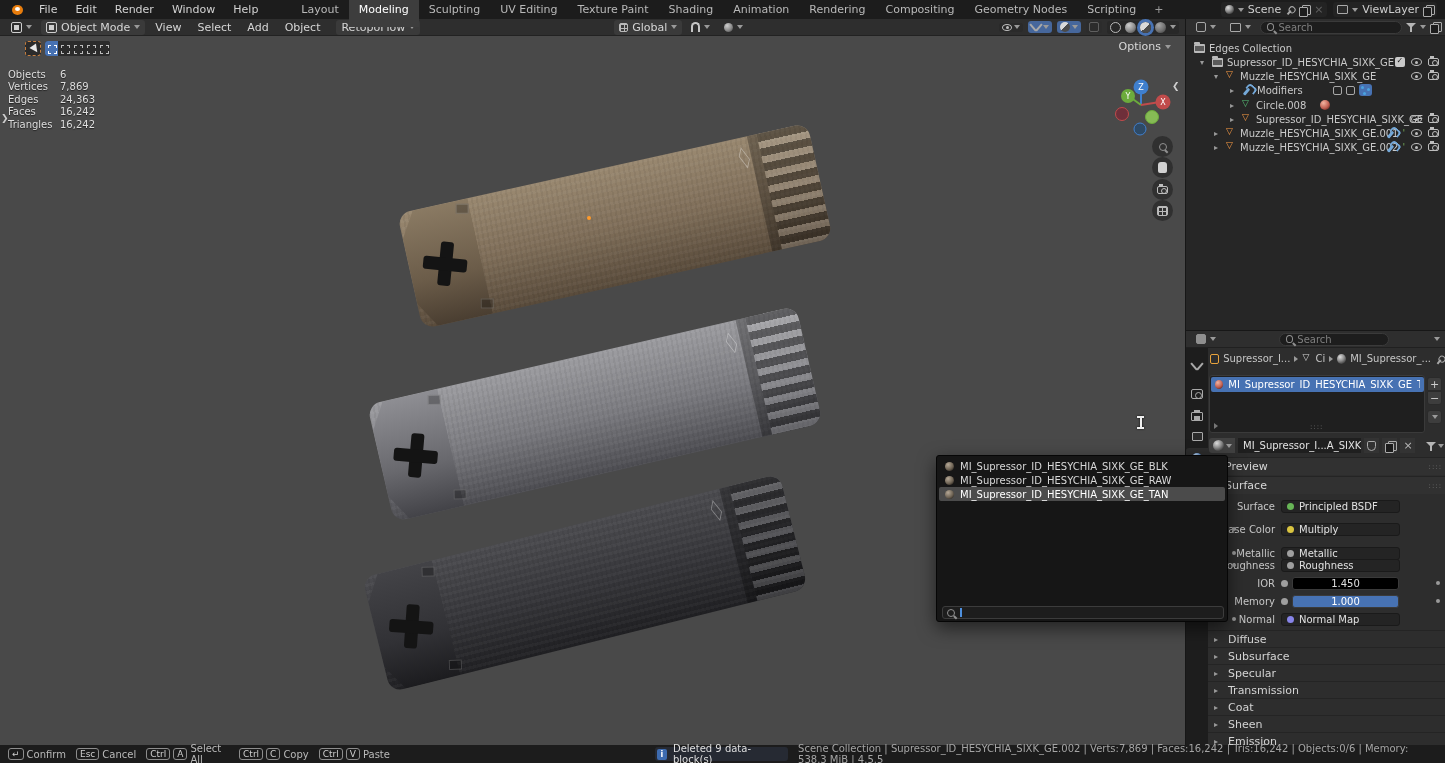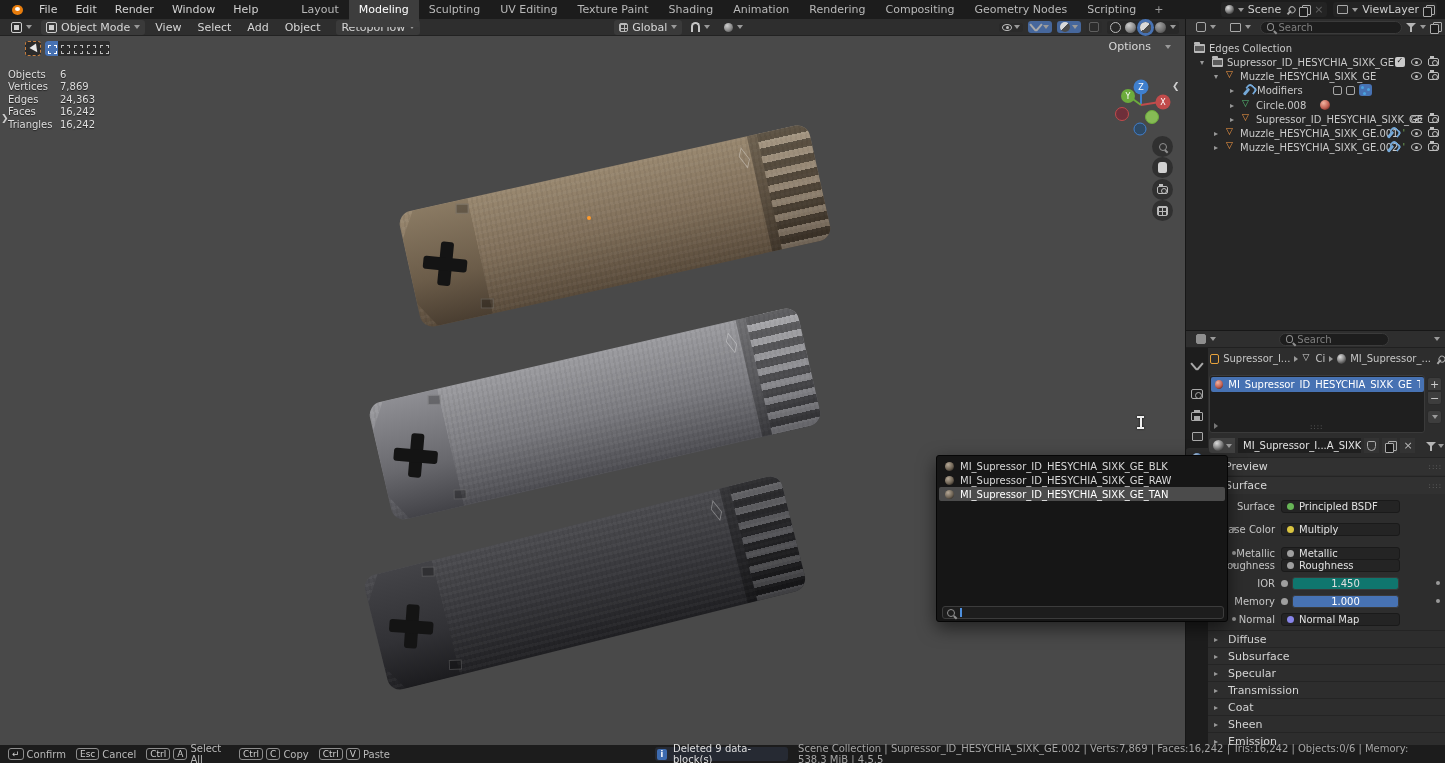--- a/index.html
+++ b/index.html
@@ -77,21 +77,21 @@
   .mode-ic{width:11px;height:11px;border:1px solid #cfcfcf;border-radius:2px;display:inline-block;position:relative}
   .mode-ic::after{content:"";position:absolute;left:2px;top:2px;width:5px;height:5px;background:#cfcfcf}
   .vp-right{margin-left:auto;display:flex;align-items:center;gap:5px}
   .tgl{display:flex;align-items:center;gap:2px;padding:1px 3px;border-radius:3px;background:#2a2a2a}
   .tgl.blue{background:#46679c}
   .shade-seg{display:flex;align-items:center;background:#282828;border-radius:3px;padding:1px 3px;gap:4px}
   .ball{width:11px;height:11px;border-radius:50%;background:radial-gradient(circle at 35% 30%,#cfcfcf,#8a8a8a 55%,#3a3a3a)}
   .ball.wire{background:none;border:1px solid #b9b9b9;position:relative}
   .ball.on{box-shadow:0 0 0 3px #4772b3;border-radius:50%}
   .ball.half{background:linear-gradient(135deg,#d9d9d9 50%,#4a4a4a 50%)}
-  #vp-options{position:absolute;right:14px;top:21px;display:flex;gap:14px;align-items:center;color:#d9d9d9;z-index:5}
+  #vp-options{position:absolute;right:14px;top:21px;display:flex;gap:4px;align-items:center;color:#d9d9d9;z-index:5}
 
   
   #toolrow{position:absolute;left:25px;top:22px;display:flex;gap:4px;align-items:center;z-index:5}
   .tool-btn{width:16px;height:15px;background:#2b2b2b;border:1px dashed #c87f3e;border-radius:3px;position:relative}
   .tool-btn::after{content:"";position:absolute;left:5px;top:3px;width:0;height:0;border-left:4px solid transparent;border-right:4px solid transparent;border-top:8px solid #e8e8e8;transform:rotate(-35deg)}
   .selgrp{display:flex;background:#232323;border-radius:3px;overflow:hidden}
   .selgrp .s{width:13px;height:15px;position:relative;background:#2b2b2b}
   .selgrp .s::after{content:"";position:absolute;left:3px;top:4px;width:7px;height:7px;border:1px dashed #bdbdbd}
   .selgrp .s.on{background:#4772b3}
   .selgrp .s.on::after{border-color:#fff}
@@ -160,21 +160,21 @@
   .slot-btns{position:absolute;left:241px;top:46px;width:15px}
   .sbtn{width:15px;height:14px;background:#3d3d3d;border:1px solid #2a2a2a;color:#ccc;display:flex;align-items:center;justify-content:center;font-size:11px}
   .db-row{position:absolute;left:23px;top:107px;width:235px;height:15px;display:flex;align-items:center;gap:3px}
   .db-browse{width:26px;height:15px;background:#414141;border-radius:3px 0 0 3px;display:flex;align-items:center;justify-content:center;gap:2px}
   .db-name{flex:1;height:15px;background:#1f1f1f;border-radius:0;display:flex;align-items:center;padding:0 5px;font-size:10px;color:#e2e2e2;white-space:nowrap;overflow:hidden}
   .db-ic{width:15px;height:15px;background:#333;display:flex;align-items:center;justify-content:center}
   .panel-hdr{position:absolute;left:22px;width:238px;height:18px;display:flex;align-items:center;gap:5px;padding-left:4px;color:#d8d8d8;border-top:1px solid #242424;background:#313131}
   .prow{position:absolute;left:22px;width:238px;height:14px;display:flex;align-items:center;font-size:10px}
   .prow .plab{width:73px;text-align:right;color:#c6c6c6;padding-right:6px}
   .pfield{width:119px;height:13px;background:#242424;border:1px solid #1a1a1a;border-radius:3px;display:flex;align-items:center;gap:5px;padding:0 5px;color:#e0e0e0}
-  .pfield.slider{background:#0f766e;justify-content:center;border-color:#3a3a3a}
+  .pfield.slider{background:#000000;justify-content:center;border-color:#3a3a3a}
   .pfield.slider.blue{background:#4772b3;color:#fff}
   .dot{width:7px;height:7px;border-radius:50%;display:inline-block}
   .ldec{width:4px;height:4px;border-radius:50%;background:#9a9a9a;position:absolute;left:24px}
   .rdec{width:4px;height:4px;border-radius:50%;background:#9a9a9a;position:absolute;right:6px}
   .cpanel{position:absolute;left:22px;width:238px;height:17px;display:flex;align-items:center;gap:6px;padding-left:6px;color:#d3d3d3;border-top:1px solid #242424}
 
   
   #mat-popup{left:936px;top:455px;width:292px;height:167px;background:#161616;border:1px solid #060606;border-radius:3px;box-shadow:0 6px 18px rgba(0,0,0,.55);z-index:50}
   .dd-row{position:absolute;left:2px;width:286px;height:14px;display:flex;align-items:center;gap:6px;padding:0 6px;font-size:10px;color:#d8d8d8;border-radius:2px}
   .dd-row.sel{background:#4b4b4b;color:#fff}

